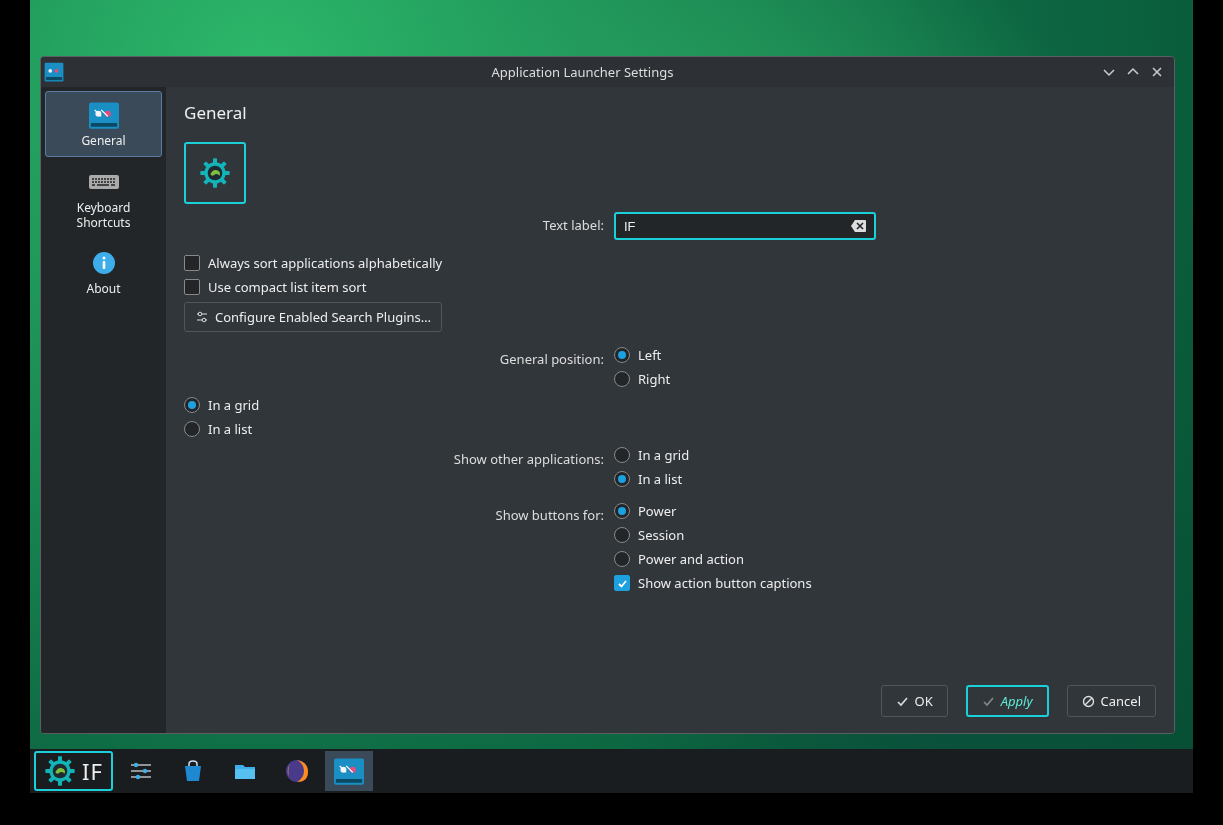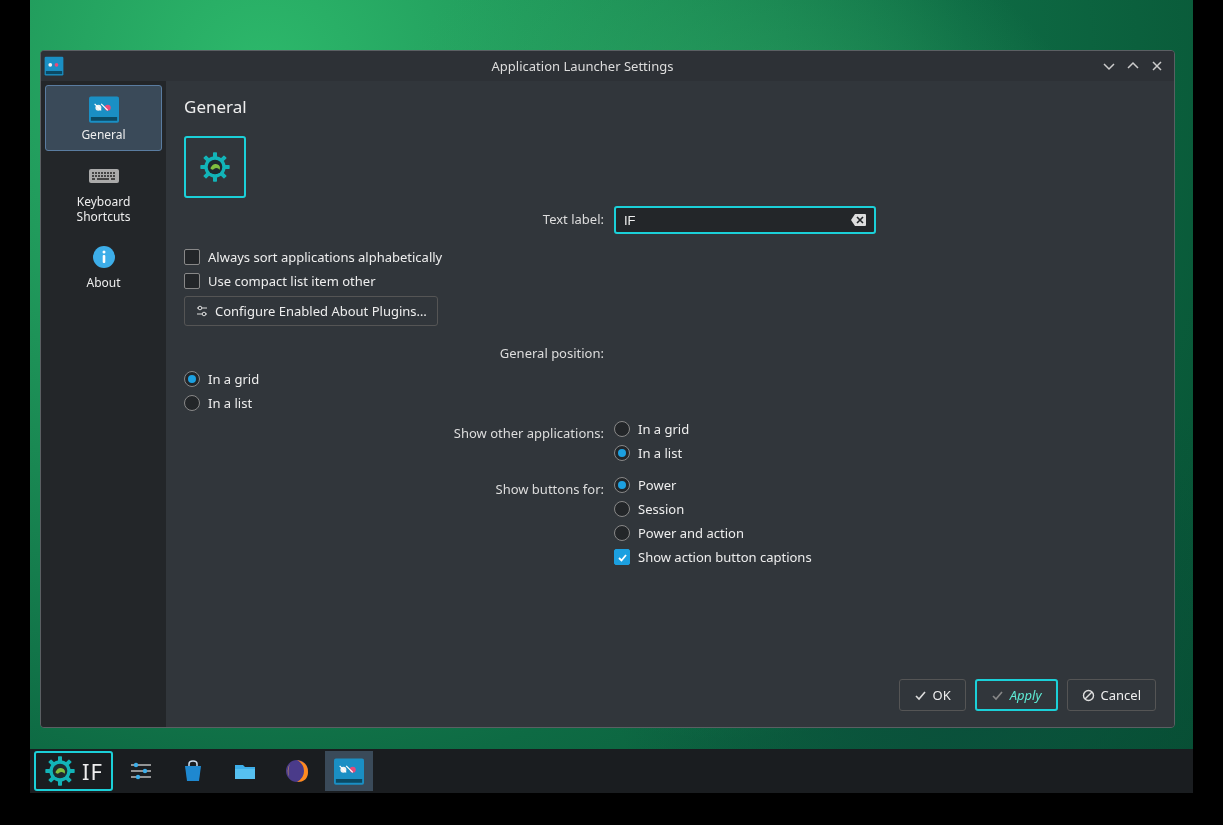--- a/index.html
+++ b/index.html
@@ -15,21 +15,21 @@
     position: absolute; left: 30px; top: 0; width: 1163px; height: 793px;
     background:
       radial-gradient(circle at 80% 85%, #0a4f3b 0%, transparent 30%),
       radial-gradient(circle at 60% 40%, #2fa864 0%, transparent 50%),
       radial-gradient(circle at 20% 10%, #2db96b 0%, #0e6b44 60%, #064d31 100%);
     background-color: #0e6b44;
     overflow: hidden;
   }
   
   .win {
-    position: absolute; left: 10px; top: 50px; width: 1135px; height: 678px;
+    position: absolute; left: 10px; top: 56px; width: 1135px; height: 678px;
     background: #31363b; border: 1px solid #5b5f63; border-radius: 4px;
     display: flex; flex-direction: column; overflow: hidden;
   }
   .titlebar {
     height: 30px; background: #2d3136;
     display: flex; align-items: center; color: #ddd;
   }
   .title-icon { width: 22px; height: 22px; margin-left: 2px; display:flex; align-items:center; justify-content:center;}
   .title-text { flex: 1; text-align: center; font-size: 13px; }
   .win-btns { display: flex; gap: 6px; margin-right: 8px; }
@@ -74,21 +74,21 @@
     display:flex; align-items:center; justify-content:center;
   }
   .radio-dot.on::after {
     content:""; width:8px; height:8px; border-radius:50%; background:#1ca0e0;
   }
   .cfg-btn {
     width: fit-content; border:1px solid #555; border-radius:3px; background:#31363b;
     padding: 5px 10px; display:flex; align-items:center; gap:6px; cursor:pointer; font-size:13px;
   }
   .footer {
-    display:flex; justify-content:flex-end; gap:9px; padding-top:10px; padding-bottom:2px;
+    display:flex; justify-content:flex-end; gap:18px; padding-top:10px; padding-bottom:2px;
   }
   .btn {
     border:1px solid #555; border-radius:3px; background:#31363b;
     padding: 5px 14px; display:flex; align-items:center; gap:6px; cursor:pointer; font-size:13px;
   }
   .btn.highlight { border:2px solid #1bd0d8; }
   .btn.disabled span { color:#5eead4;font-style:italic; }
   
   .taskbar {
     position:absolute; left:0; bottom:0; width:100%; height:44px;
@@ -240,35 +240,45 @@
           </div>
 
           <div class="row" style="margin-top:14px;">
             <div class="field">
               <label class="check">
                 <span class="check-box"></span>
                 <span>Always sort applications alphabetically</span>
               </label>
               <label class="check">
                 <span class="check-box"></span>
-                <span>Use compact list item other</span>
+                <span>Use compact list item sort</span>
               </label>
               <div class="cfg-btn">
                 <svg width="14" height="14" viewBox="0 0 14 14">
                   <path d="M2 4 H12 M2 10 H12" stroke="#ddd" stroke-width="1.2"></path>
                   <circle cx="5" cy="4" r="1.8" fill="#31363b" stroke="#ddd" stroke-width="1"></circle>
                   <circle cx="9" cy="10" r="1.8" fill="#31363b" stroke="#ddd" stroke-width="1"></circle>
                 </svg>
-                <span>Configure Enabled About Plugins…</span>
+                <span>Configure Enabled Search Plugins…</span>
               </div>
             </div>
           </div>
 
           <div class="row" style="margin-top:14px;">
             <div class="label">General position:</div>
+            <div class="field">
+              <label class="radio">
+                <span class="radio-dot on"></span>
+                <span>Left</span>
+              </label>
+              <label class="radio">
+                <span class="radio-dot"></span>
+                <span>Right</span>
+              </label>
+            </div>
           </div>
 
           <div class="row">
             <div class="field">
               <label class="radio">
                 <span class="radio-dot on"></span>
                 <span>In a grid</span>
               </label>
               <label class="radio">
                 <span class="radio-dot"></span>

